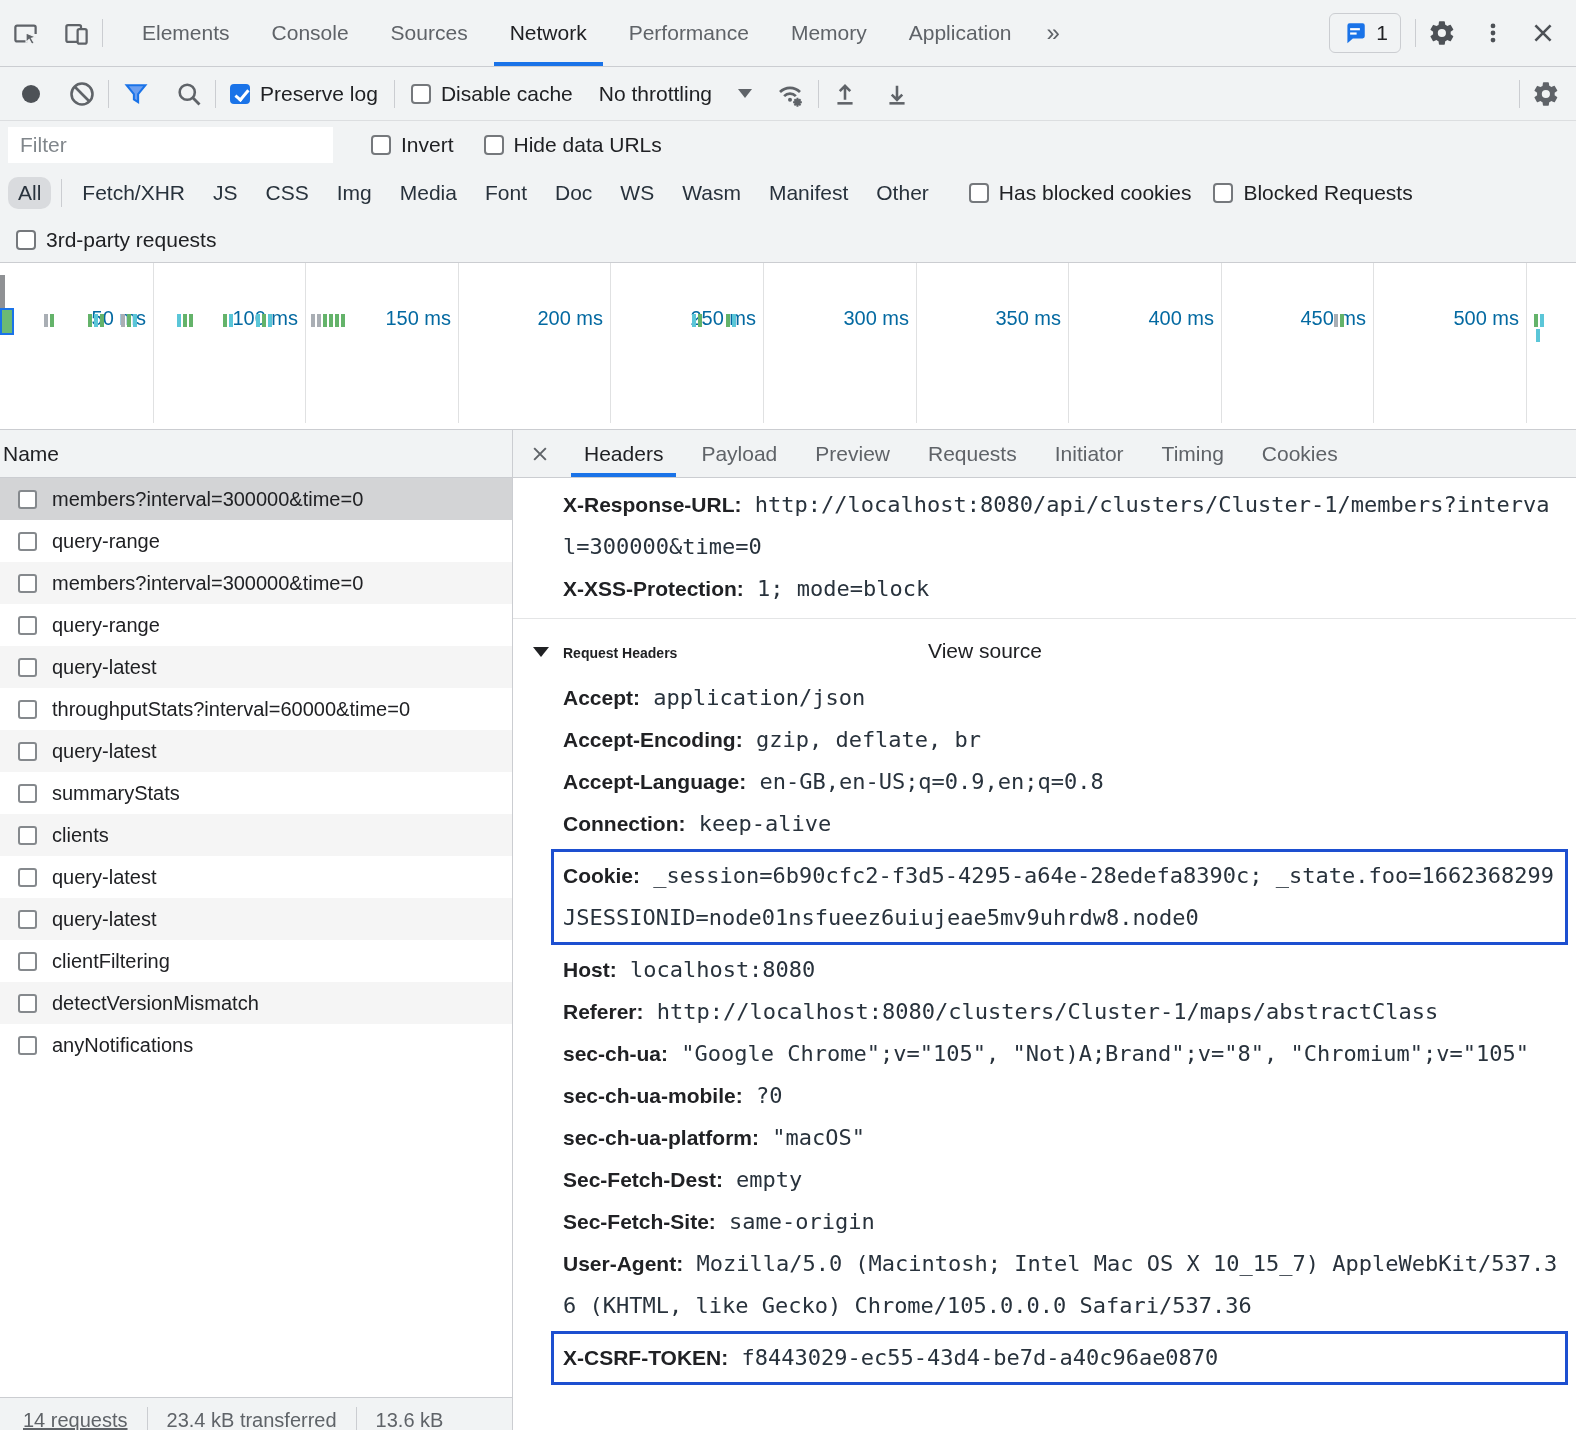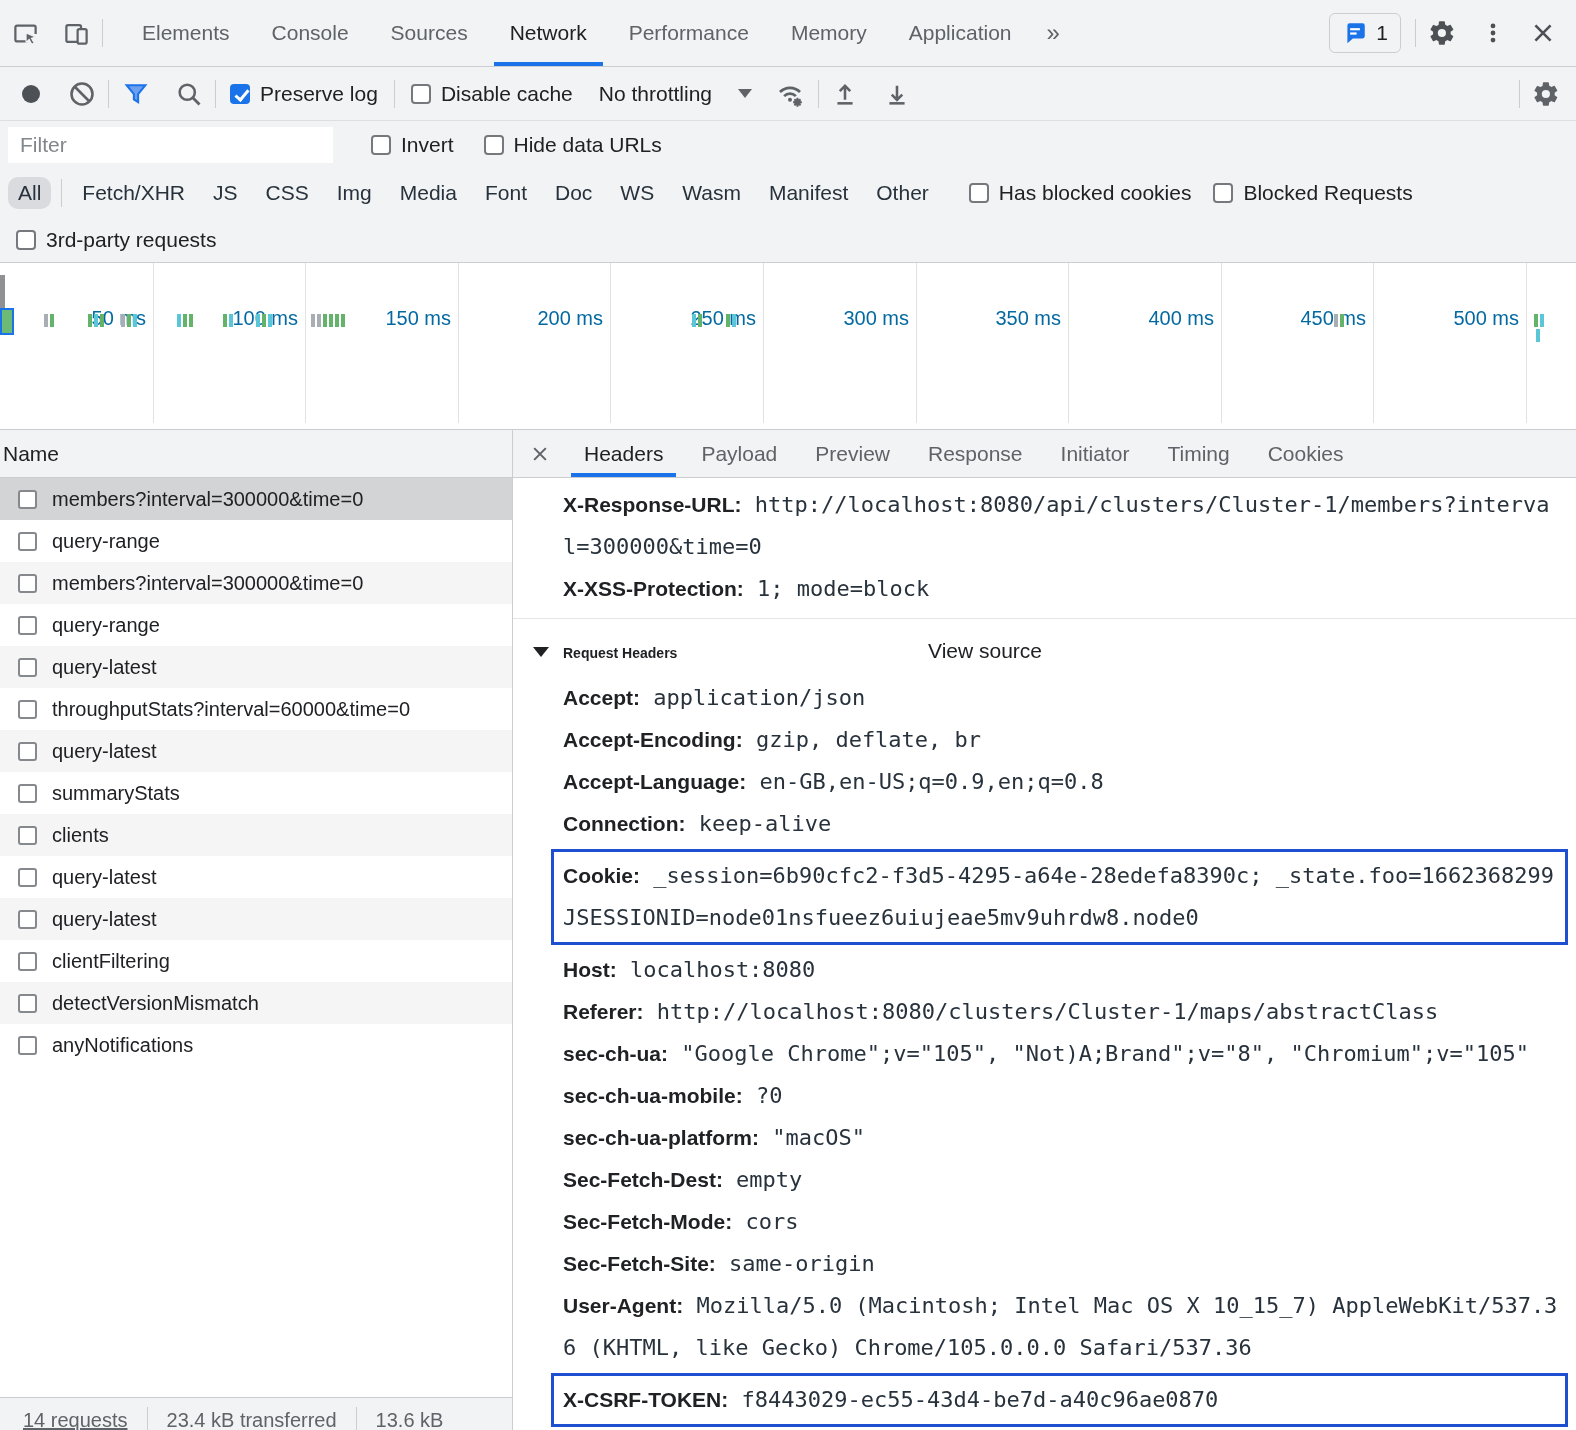--- a/index.html
+++ b/index.html
@@ -436,21 +436,21 @@
           <span>
             <svg width="20" height="20" viewBox="0 0 24 24">
                 <path d="M5 5l14 14M19 5L5 19" stroke="#5f6368" stroke-width="2.4" fill="none"></path>
               </svg>
           </span>
         </div>
         <div style="display:flex;height:100%">
             <div class="dtab active">Headers</div>
             <div class="dtab">Payload</div>
             <div class="dtab">Preview</div>
-            <div class="dtab">Response</div>
+            <div class="dtab">Requests</div>
             <div class="dtab">Initiator</div>
             <div class="dtab">Timing</div>
             <div class="dtab">Cookies</div>
           </div>
       </div>
       <div class="headers-pane">
         <div>
             <div class="hentry">
               <div class="hline"><span class="hname">X-Response-URL:</span><span class="hval"> http://localhost:8080/api/clusters/Cluster-1/members?interva</span></div>
               <div class="hline"><span class="hval">l=300000&amp;time=0</span></div>
@@ -494,23 +494,20 @@
             <div class="hentry">
               <div class="hline"><span class="hname">sec-ch-ua-mobile:</span><span class="hval"> ?0</span></div>
             </div>
             <div class="hentry">
               <div class="hline"><span class="hname">sec-ch-ua-platform:</span><span class="hval"> "macOS"</span></div>
             </div>
             <div class="hentry">
               <div class="hline"><span class="hname">Sec-Fetch-Dest:</span><span class="hval"> empty</span></div>
             </div>
             <div class="hentry">
-              <div class="hline"><span class="hname">Sec-Fetch-Mode:</span><span class="hval"> cors</span></div>
-            </div>
-            <div class="hentry">
               <div class="hline"><span class="hname">Sec-Fetch-Site:</span><span class="hval"> same-origin</span></div>
             </div>
             <div class="hentry">
               <div class="hline"><span class="hname">User-Agent:</span><span class="hval"> Mozilla/5.0 (Macintosh; Intel Mac OS X 10_15_7) AppleWebKit/537.3</span></div>
               <div class="hline"><span class="hval">6 (KHTML, like Gecko) Chrome/105.0.0.0 Safari/537.36</span></div>
             </div>
             <div class="hentry boxed">
               <div class="hline"><span class="hname">X-CSRF-TOKEN:</span><span class="hval"> f8443029-ec55-43d4-be7d-a40c96ae0870</span></div>
             </div>
           </div>

